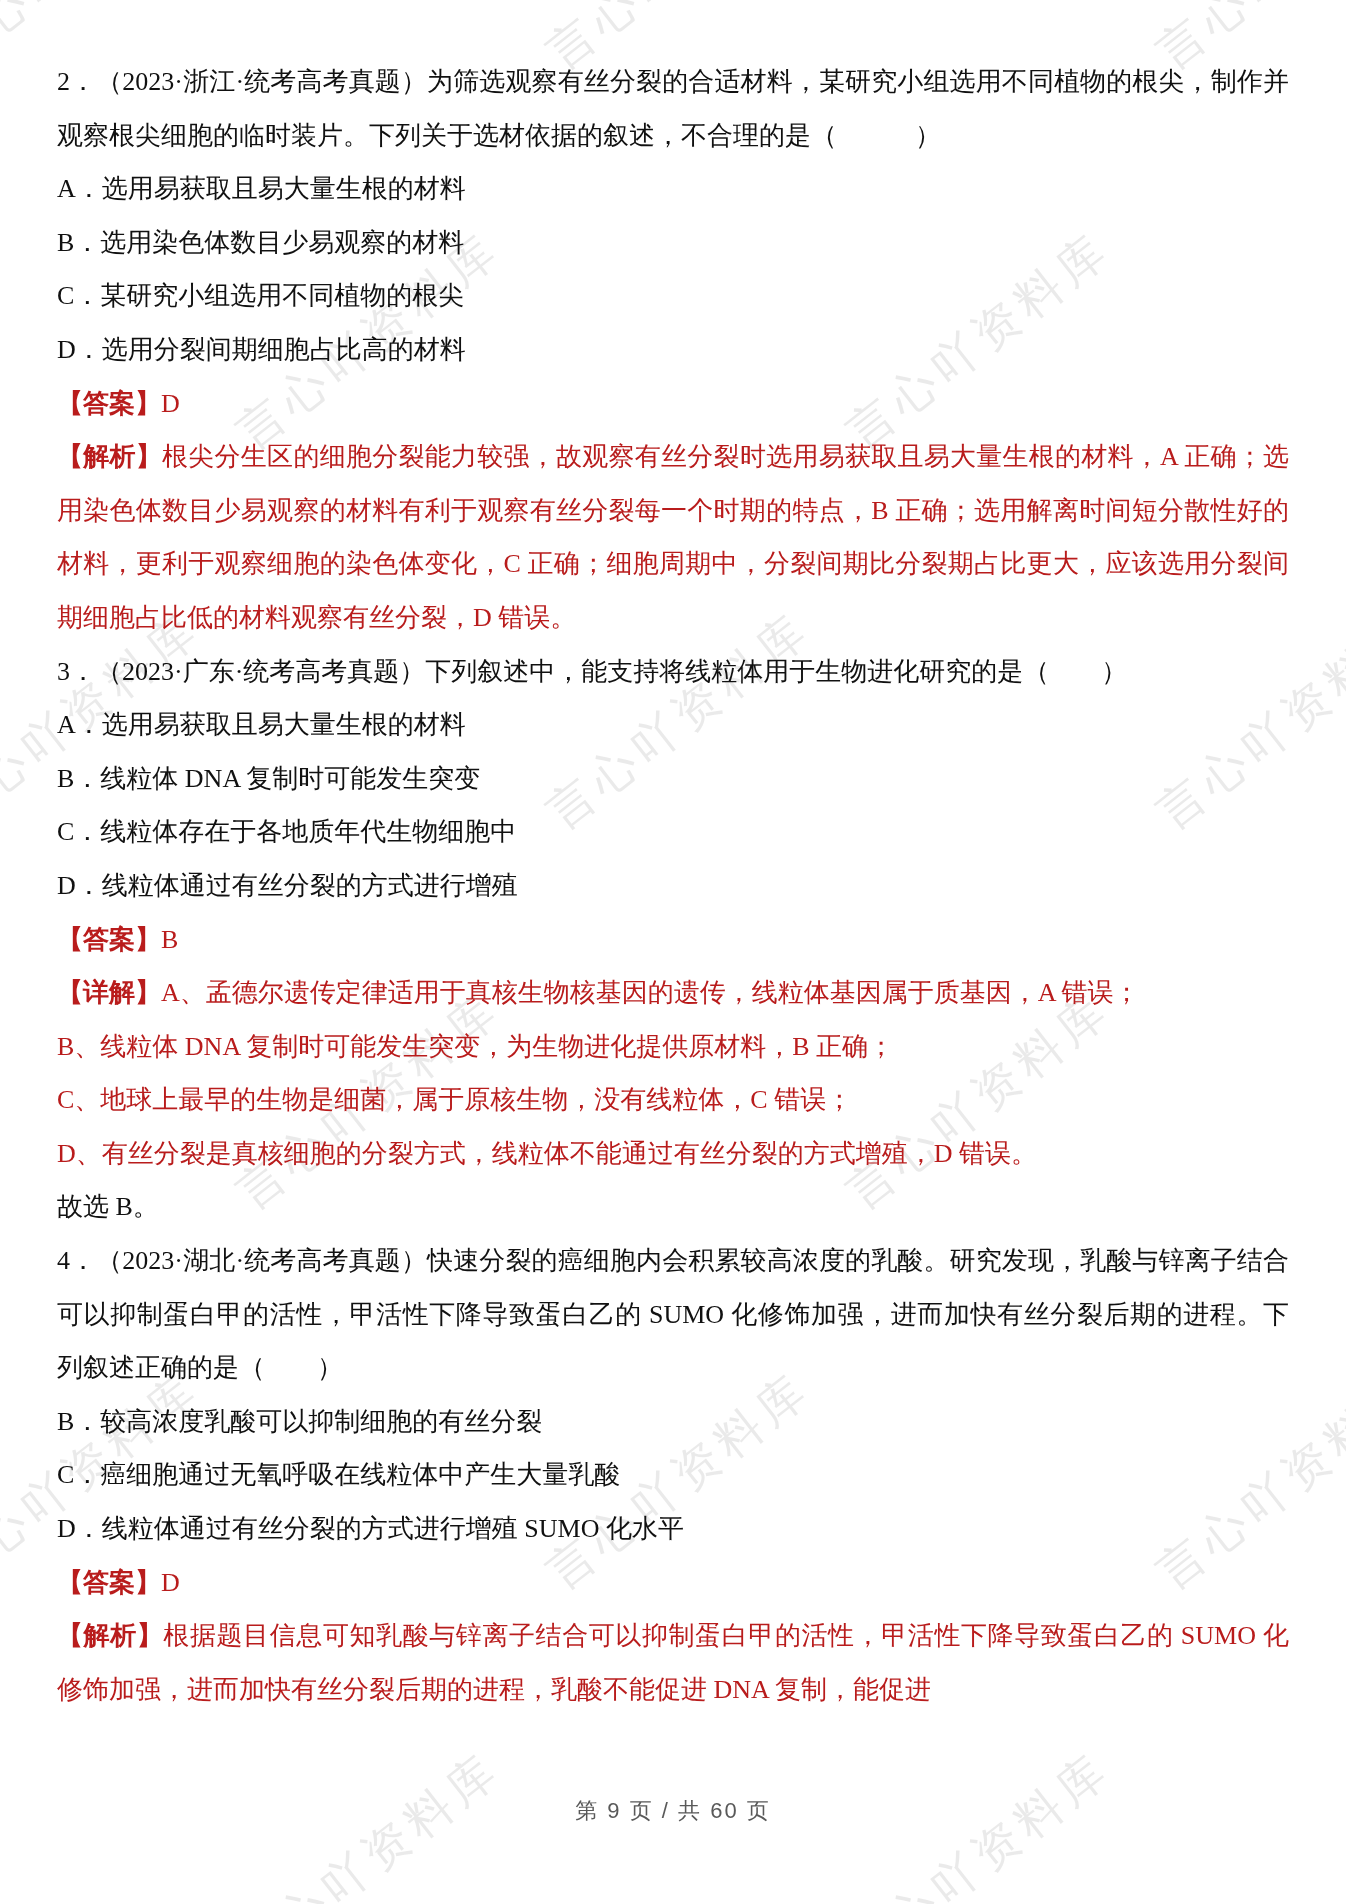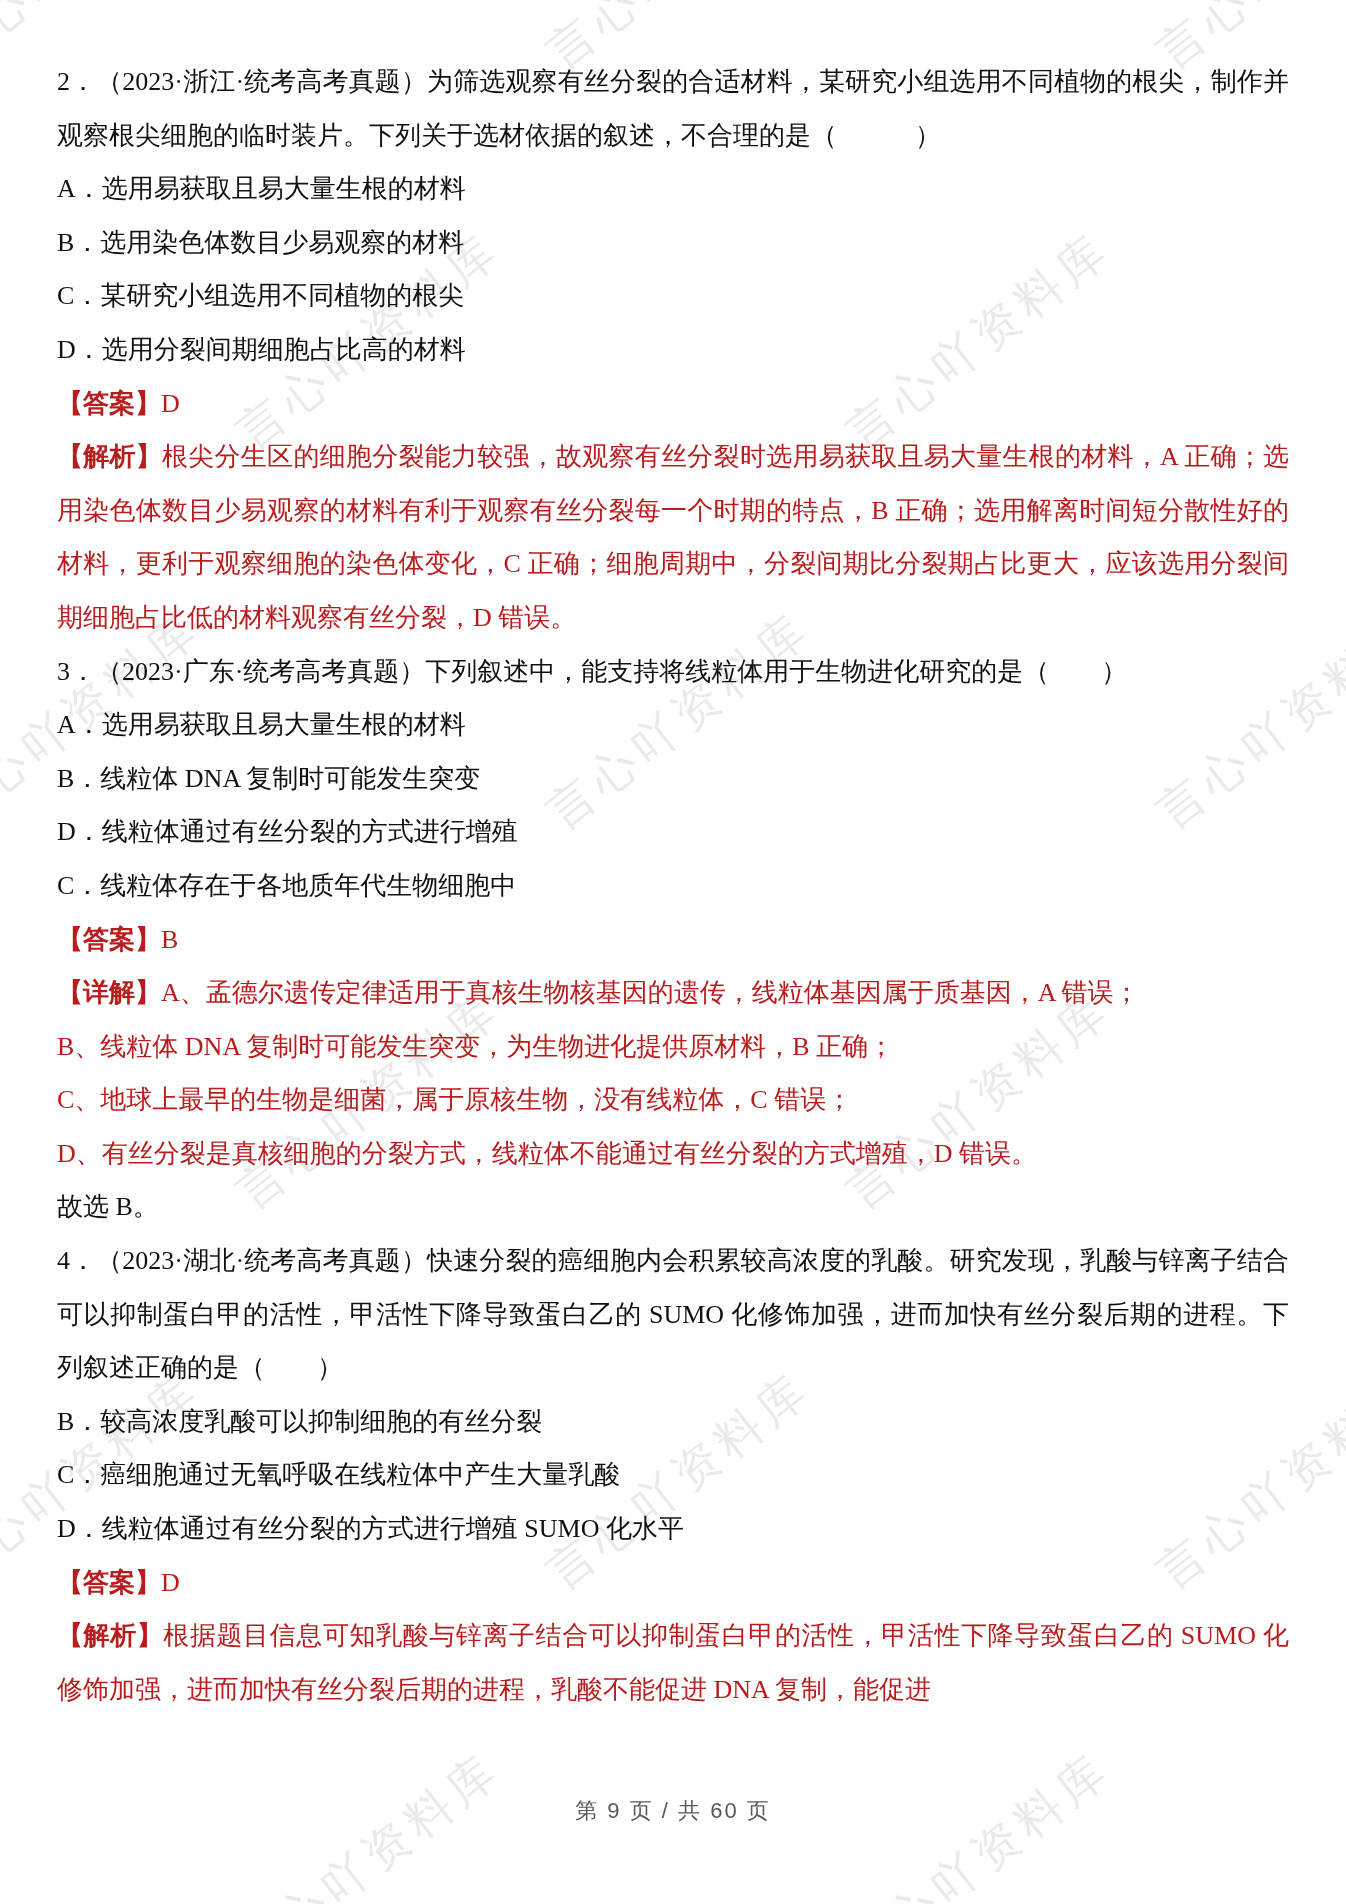--- a/index.html
+++ b/index.html
@@ -88,22 +88,22 @@
     <p>C．某研究小组选用不同植物的根尖</p>
     <p>D．选用分裂间期细胞占比高的材料</p>
     <p class="red"><span class="blabel">【答案】</span><span>D</span></p>
     <p class="red justify"><span class="blabel">【解析】</span><span>根尖分生区的细胞分裂能力较强，故观察有丝分裂时选用易获取且易大量生根的材料，A 正确；选用染色体数目少易观察的材料有利于观察有丝分裂每一个时期的特点，B 正确；选用解离时间短分散性好的材料，更利于观察细胞的染色体变化，C 正确；细胞周期中，分裂间期比分裂期占比更大，应该选用分裂间期细胞占比低的材料观察有丝分裂，D 错误。</span></p>
   </section>
 
   <section>
     <p class="justify">3．（2023·广东·统考高考真题）下列叙述中，能支持将线粒体用于生物进化研究的是（　　）</p>
     <p>A．选用易获取且易大量生根的材料</p>
     <p>B．线粒体 DNA 复制时可能发生突变</p>
+    <p>C．线粒体存在于各地质年代生物细胞中</p>
     <p>D．线粒体通过有丝分裂的方式进行增殖</p>
-    <p>C．线粒体存在于各地质年代生物细胞中</p>
     <p class="red"><span class="blabel">【答案】</span><span>B</span></p>
     <p class="red justify"><span class="blabel">【详解】</span><span>A、孟德尔遗传定律适用于真核生物核基因的遗传，线粒体基因属于质基因，A 错误；</span></p>
     <p class="red justify">B、线粒体 DNA 复制时可能发生突变，为生物进化提供原材料，B 正确；</p>
     <p class="red justify">C、地球上最早的生物是细菌，属于原核生物，没有线粒体，C 错误；</p>
     <p class="red justify">D、有丝分裂是真核细胞的分裂方式，线粒体不能通过有丝分裂的方式增殖，D 错误。</p>
     <p>故选 B。</p>
   </section>
 
   <section>
     <p class="justify">4．（2023·湖北·统考高考真题）快速分裂的癌细胞内会积累较高浓度的乳酸。研究发现，乳酸与锌离子结合可以抑制蛋白甲的活性，甲活性下降导致蛋白乙的 SUMO 化修饰加强，进而加快有丝分裂后期的进程。下列叙述正确的是（　　）</p>

